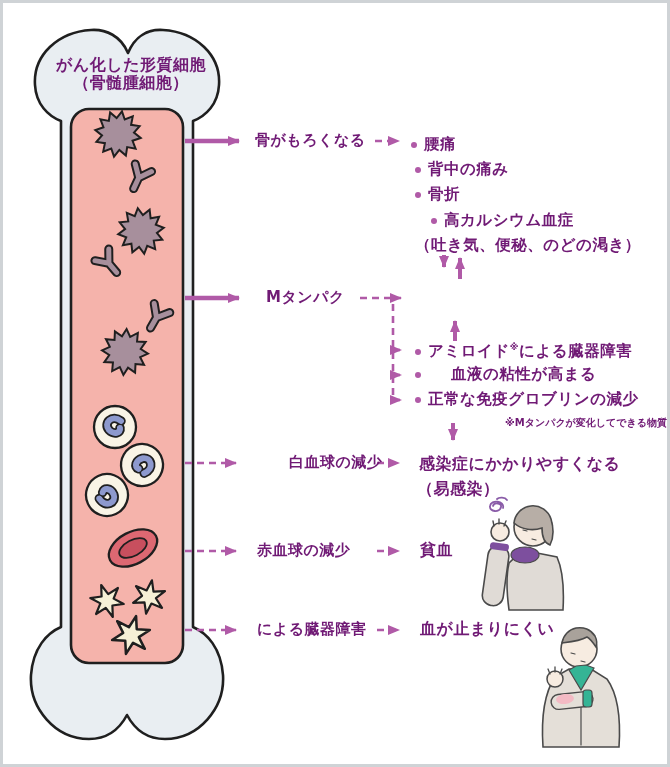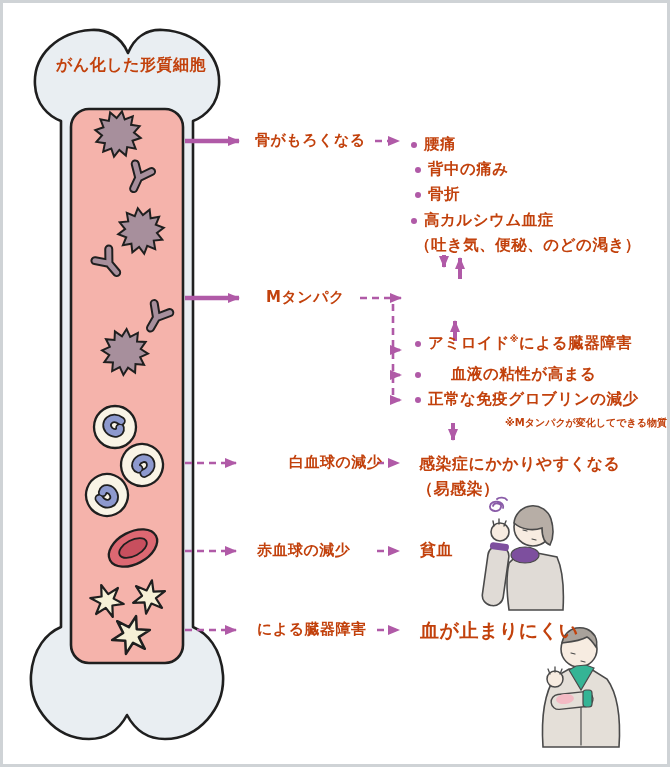--- a/index.html
+++ b/index.html
@@ -1,47 +1,47 @@
 <!DOCTYPE html>
 <html><head>
 <meta charset="utf-8">
 <style>
   html,body{margin:0;padding:0;background:#fff;}
   .stage{
     position:relative;width:670px;height:767px;box-sizing:border-box;
     background:#ffffff;border:3px solid #cfd3d6;overflow:hidden;
-    font-family:"DejaVu Sans",sans-serif;color:#c2410c;
+    font-family:"DejaVu Sans",sans-serif;color:#701a75;
   }
   .art{position:absolute;left:0;top:0;}
   .txt{position:absolute;white-space:nowrap;font-weight:600;letter-spacing:.5px;line-height:1.15;}
   .bone-title{left:28px;top:53px;width:200px;text-align:center;font-size:16px;font-weight:700;}
   .bone-title .line{display:block;}
   .rowlabel{font-size:15px;}
   .r-bone{left:252px;top:129px;}
   .r-mprot{left:263px;top:286px;}
   .r-wbc{left:254px;top:451px;padding-left:32px;}
   .r-rbc{left:254px;top:539px;}
   .r-plt{left:254px;top:618px;}
   .item{font-size:15.5px;display:flex;align-items:center;gap:7px;}
   .dot{width:6px;height:6px;border-radius:50%;background:#b05aa7;flex:0 0 auto;}
   .i1{left:408px;top:133px;}
   .i2{left:412px;top:158px;}
   .i3{left:412px;top:183px;}
-  .i4{left:408px;top:209px;}
+  .i4{left:428px;top:209px;}
   .i4b{left:412px;top:234px;font-size:15.5px;}
   .i5{left:412px;top:287px;}
-  .i6{left:412px;top:332px;}
+  .i6{left:412px;top:340px;}
   .i7{left:412px;top:363px;gap:30px;}
   .i8{left:412px;top:388px;text-align:center;}
   sup.ref{font-size:9px;vertical-align:super;line-height:0;}
   .footnote{left:502px;top:414px;font-size:10px;font-weight:600;letter-spacing:0;}
   .t-infect{left:416px;top:452px;font-size:16px;}
   .t-infect2{left:414px;top:477px;font-size:16px;}
   .t-anemia{left:417px;top:538px;font-size:16px;}
-  .t-bleed{left:417px;top:617px;font-size:19px;}
+  .t-bleed{left:417px;top:617px;font-size:16px;}
 </style>
 </head>
 <body>
 
 <div class="stage">
 
   <svg class="art" width="670" height="767" viewBox="0 0 670 767">
     <defs>
       <marker id="mh" markerUnits="userSpaceOnUse" markerWidth="14" markerHeight="12" refX="11" refY="5" orient="auto">
         <path d="M0,0 L12,5 L0,10 Z" fill="#b05aa7"></path>
@@ -154,20 +154,21 @@
       <rect x="548" y="690" width="42" height="15" rx="7.5" fill="#e4dfd8" stroke="#4a4a4a" stroke-width="1.4" transform="rotate(-6 569 697)"></rect>
       <ellipse cx="562" cy="696" rx="9" ry="5" fill="#f3bac4" transform="rotate(-6 562 696)"></ellipse>
       <rect x="580" y="687" width="9" height="17" rx="3" fill="#35b495" stroke="#4a4a4a" stroke-width="1.2"></rect>
       <circle cx="552" cy="676" r="8" fill="#f7ece1" stroke="#4a4a4a" stroke-width="1.5"></circle>
       <path d="M547,671 l-2,-5 M552,669 v-5 M557,671 l2,-5" stroke="#4a4a4a" stroke-width="1.3" fill="none"></path>
     </g>
   </svg>
 
   <div class="txt bone-title">
     <span class="line">がん化した形質細胞</span>
+    <span class="line">（骨髄腫細胞）</span>
   </div>
 
   <div class="txt rowlabel r-bone">骨がもろくなる</div>
   <div class="txt rowlabel r-mprot">Mタンパク</div>
   <div class="txt rowlabel r-wbc">白血球の減少</div>
   <div class="txt rowlabel r-rbc">赤血球の減少</div>
   <div class="txt rowlabel r-plt">による臓器障害</div>
 
   <div class="txt item i1">
     <span class="dot"></span>

